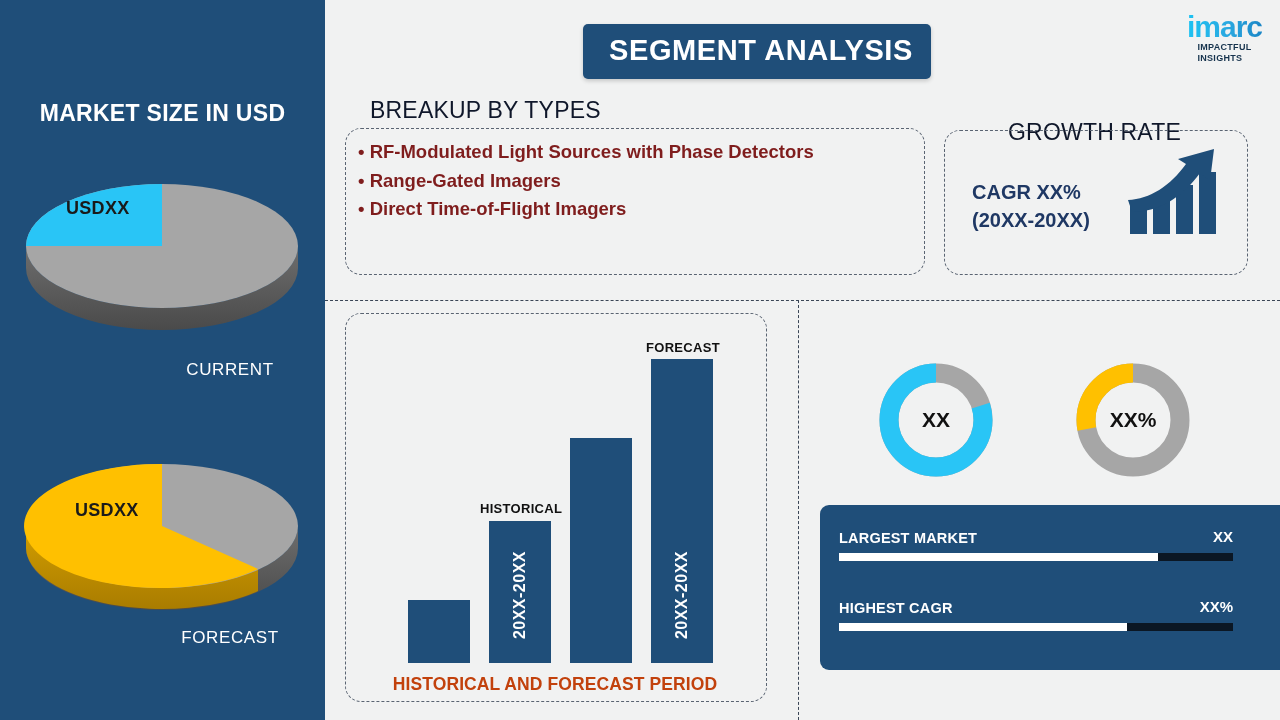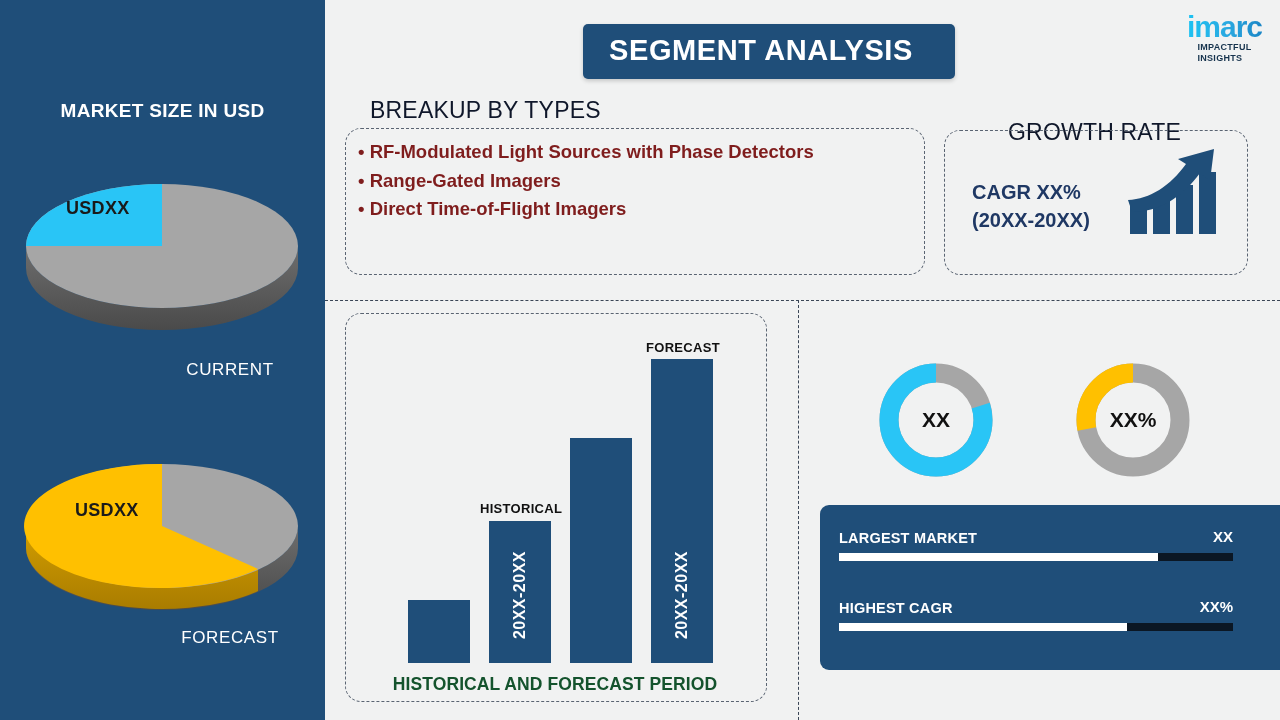--- a/index.html
+++ b/index.html
@@ -24,21 +24,21 @@
     left: 0; top: 0;
     width: 325px; height: 720px;
     background: #1f4e79;
   }
   #left-title {
     position: absolute;
     left: 0; top: 100px;
     width: 325px;
     text-align: center;
     color: #ffffff;
-    font-size: 19px;
+    font-size: 23px;
     font-weight: bold;
     letter-spacing: 0.3px;
   }
   .pie-wrap { position: absolute; left: 20px; width: 285px; }
   .pie-caption {
     position: absolute;
     left: 0; width: 378px;
     text-align: center;
     color: #ffffff;
     font-size: 17px;
@@ -56,21 +56,21 @@
 
   
   #header-band {
     position: absolute;
     left: 325px; top: 0;
     width: 955px; height: 90px;
   }
   #title-chip {
     position: absolute;
     left: 258px; top: 24px;
-    padding: 10px 42px 12px 26px;
+    padding: 10px 18px 12px 26px;
     background: #1f4e79;
     border-radius: 5px;
     color: #ffffff;
     font-size: 29px;
     font-weight: bold;
     letter-spacing: 0.6px;
     box-shadow: 0 2px 4px rgba(0,0,0,0.18);
   }
   #logo {
     position: absolute;
@@ -183,21 +183,21 @@
     font-size: 13px;
     font-weight: bold;
     letter-spacing: 0.3px;
     white-space: nowrap;
   }
   #bar-axis-label {
     position: absolute;
     left: 345px; top: 674px;
     width: 420px;
     text-align: center;
-    color: #14532d;
+    color: #c2410c;
     font-size: 17.5px;
     font-weight: bold;
     letter-spacing: 0.1px;
   }
 
   
   .donut { position: absolute; width: 116px; height: 116px; }
   .donut-center {
     position: absolute;
     left: 0; top: 0;

